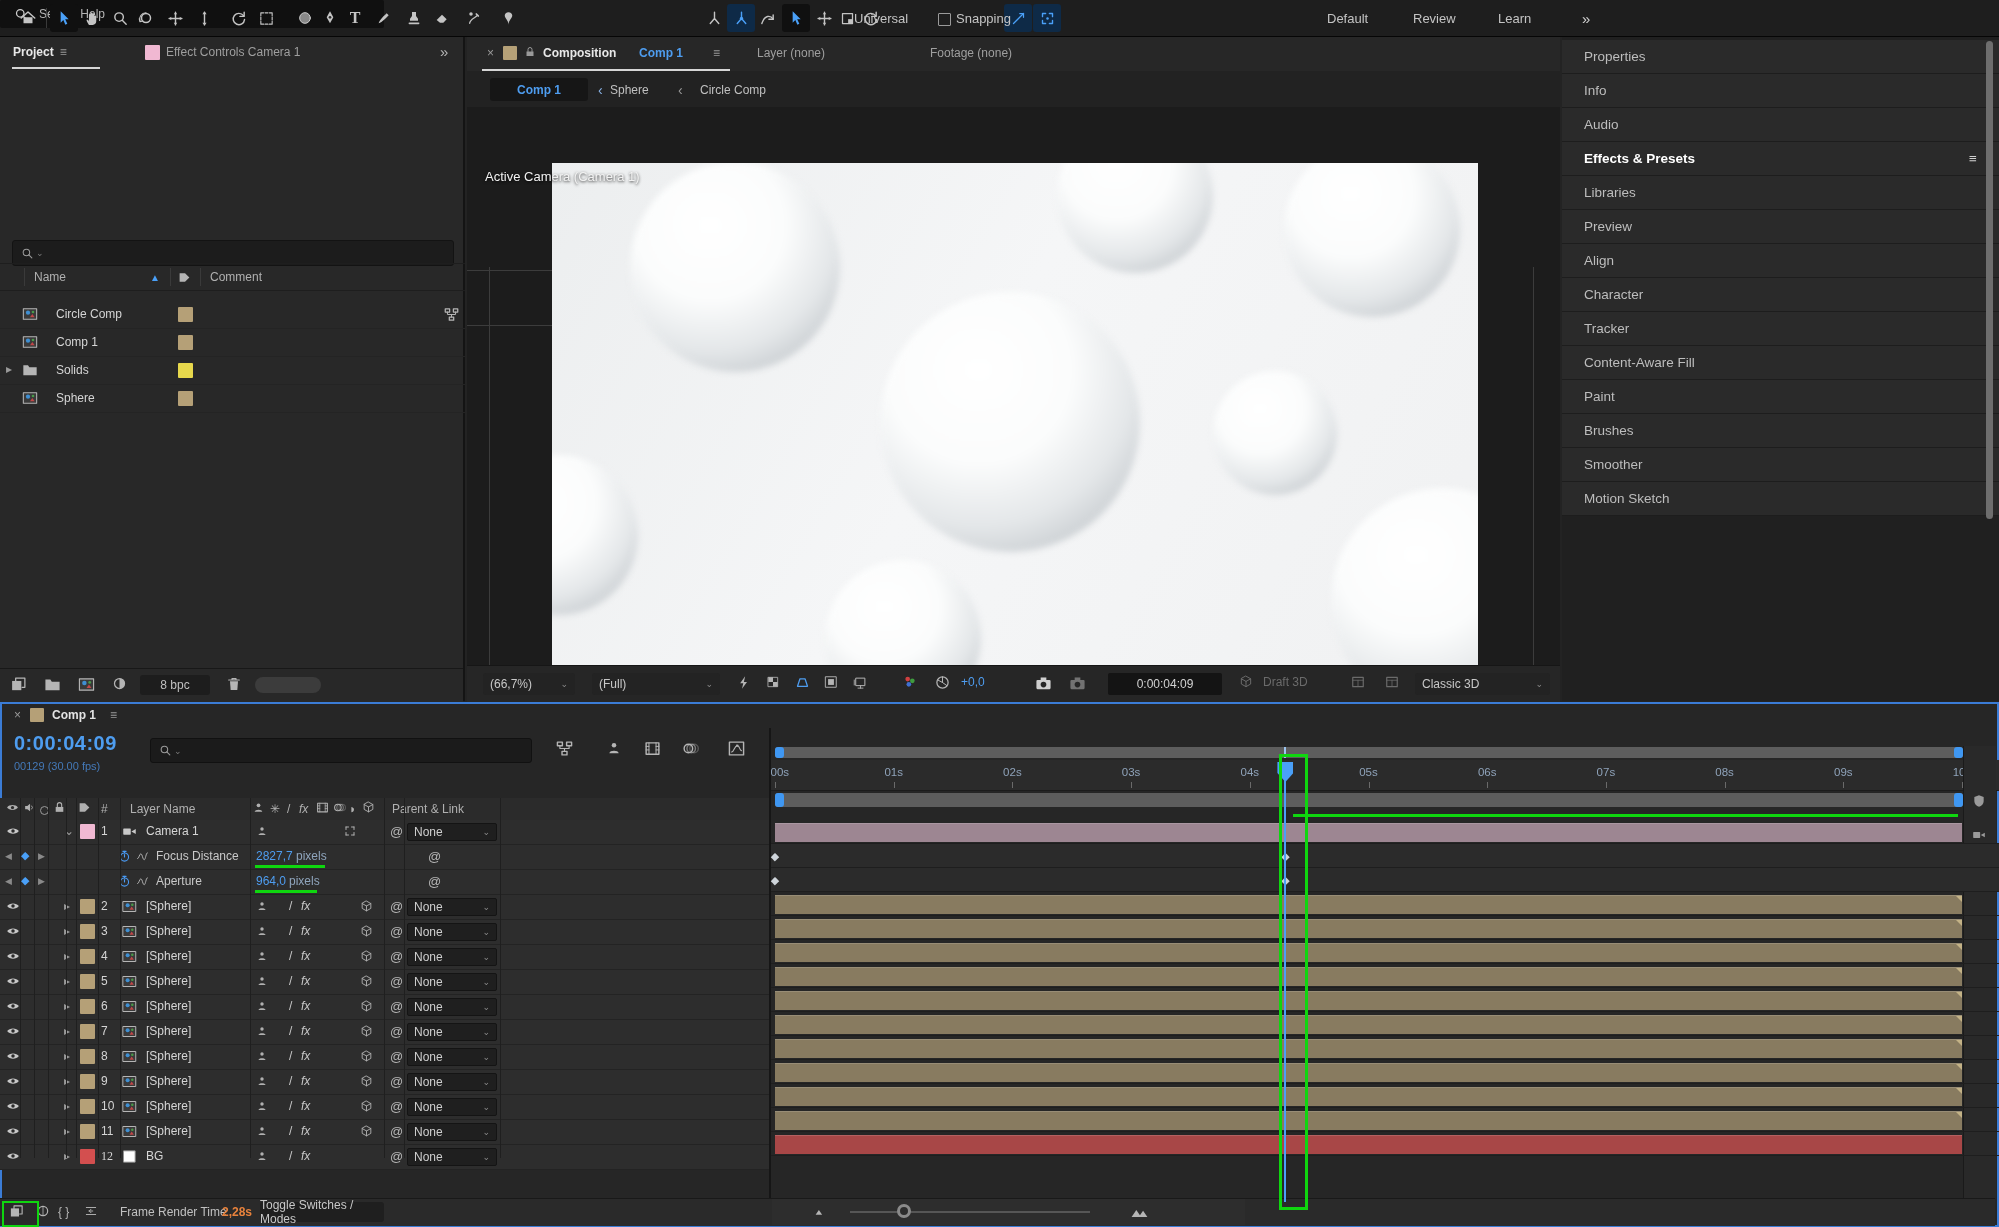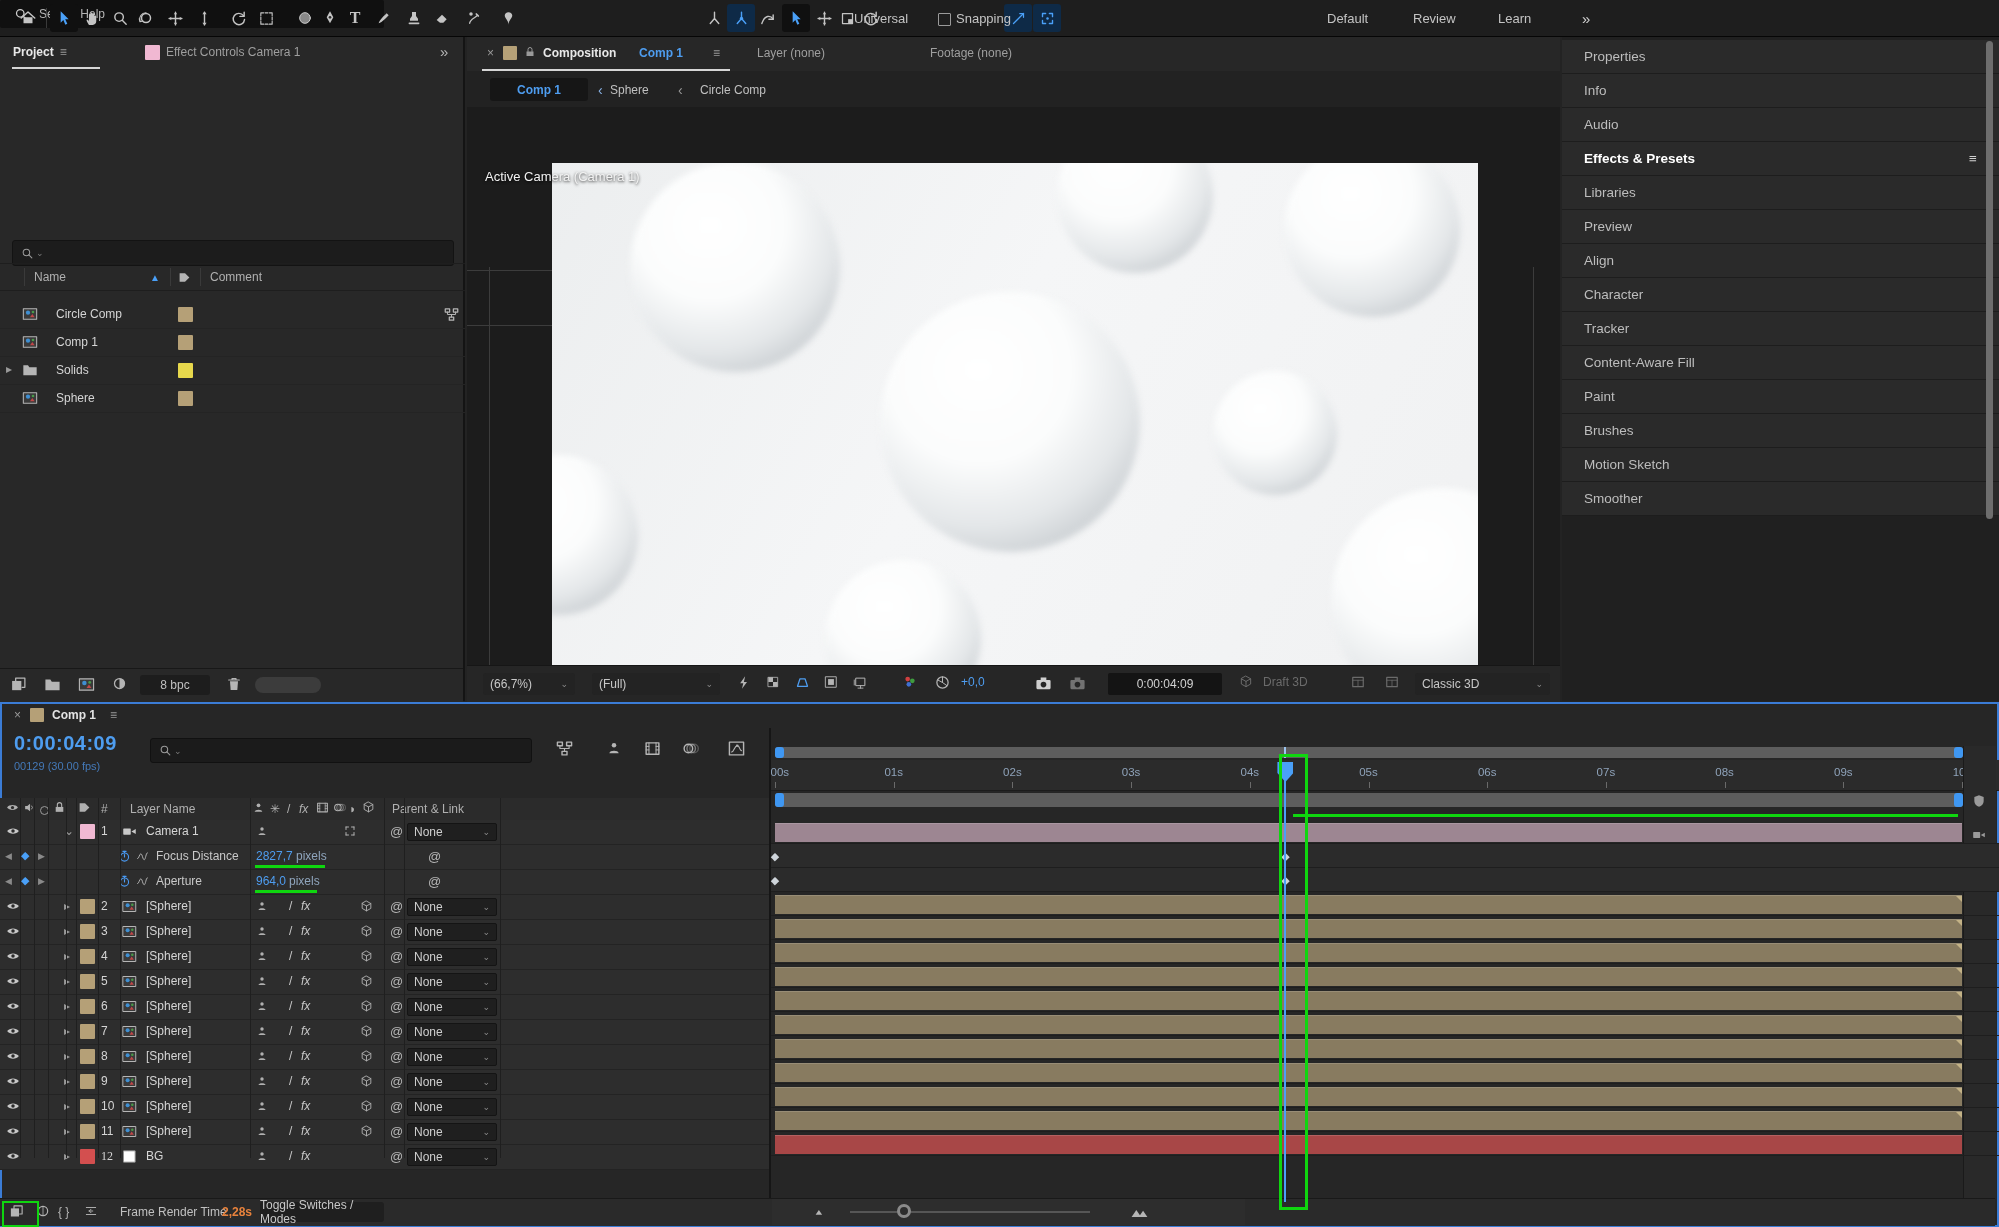--- a/index.html
+++ b/index.html
@@ -609,24 +609,24 @@
         <div class="sbrow">
           <span>Content-Aware Fill</span>
         </div>
         <div class="sbrow">
           <span>Paint</span>
         </div>
         <div class="sbrow">
           <span>Brushes</span>
         </div>
         <div class="sbrow">
+          <span>Smoother</span>
+        </div>
+        <div class="sbrow">
           <span>Motion Sketch</span>
-        </div>
-        <div class="sbrow">
-          <span>Smoother</span>
         </div>
       </div>
     <div id="sb-scroll"></div>
   </div>
 
   <div id="timeline" class="abs">
     <span class="abs" style="left:14px;top:6px;color:#9a9a9a">×</span>
     <span class="abs" style="left:30px;top:6px;width:14px;height:14px;background:#b5a077;border-radius:1px"></span>
     <span class="abs" style="left:52px;top:6px;color:#e3e3e3;font-weight:bold">Comp 1</span>
     <span class="abs" style="left:110px;top:6px;color:#9a9a9a">≡</span>

